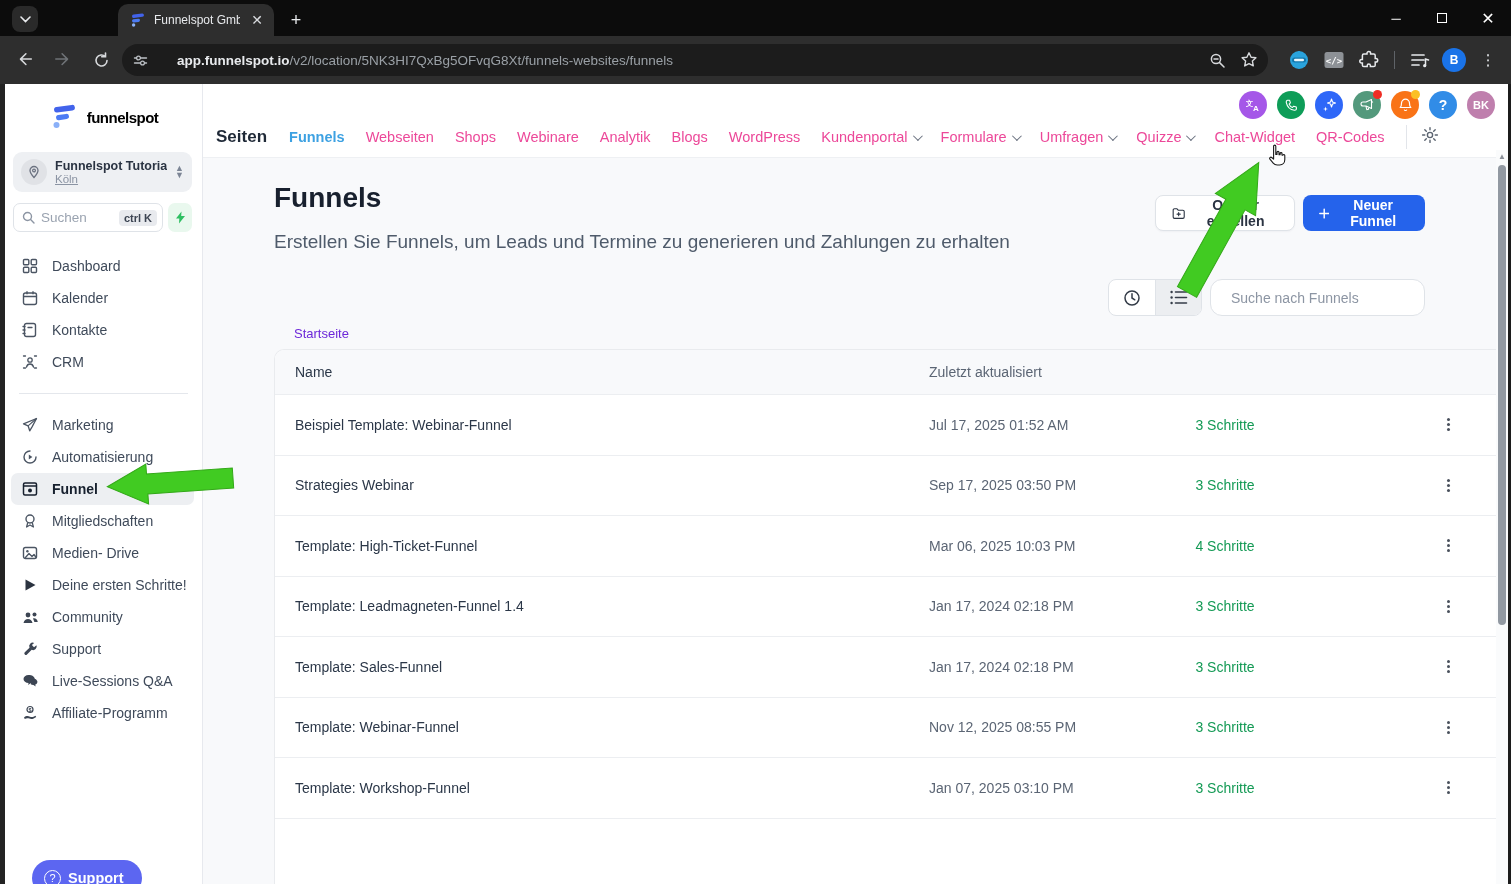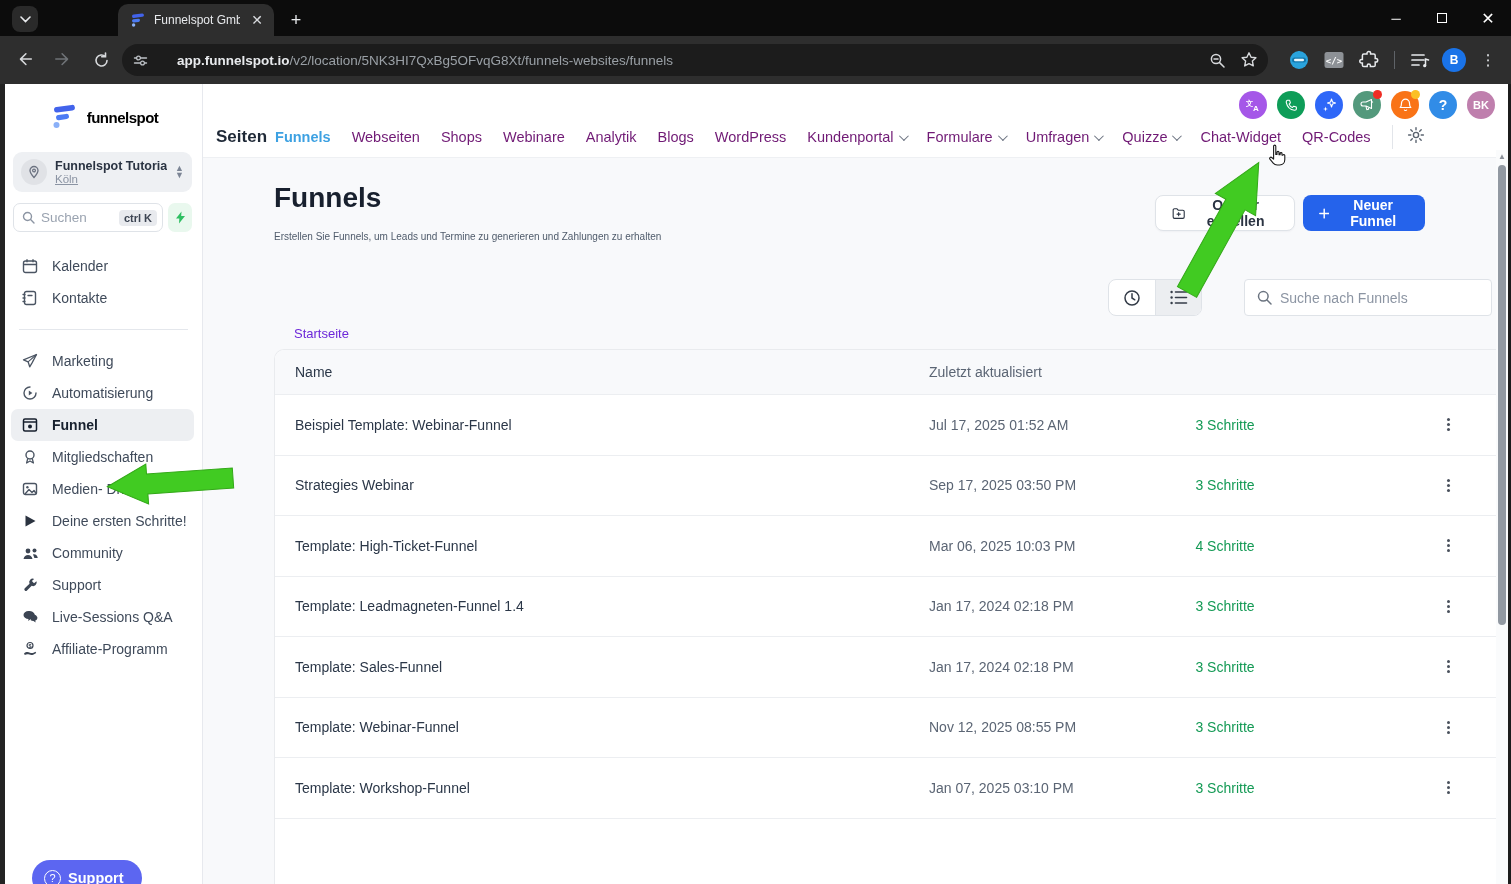--- a/index.html
+++ b/index.html
@@ -59,38 +59,38 @@
   .support-pill { position:absolute; left:27px; bottom:-12px; height:36px; background:#5c66f1; border-radius:18px; color:#fff; display:flex; align-items:center; gap:7px; padding:0 18px 0 12px; font-size:14.5px; font-weight:700; }
   .q-circ { width:17px; height:17px; border:1.5px solid #fff; border-radius:50%; display:flex; align-items:center; justify-content:center; font-size:11px; font-weight:400; }
 
   
   .main-col { flex:1; display:flex; flex-direction:column; min-width:0; }
   .app-header { height:73px; background:#fff; position:relative; }
   .icon-row { position:absolute; top:7px; right:16px; display:flex; gap:10px; }
   .circ { width:28px; height:28px; border-radius:50%; display:flex; align-items:center; justify-content:center; color:#fff; font-size:12px; font-weight:700; position:relative; }
   .badge { position:absolute; width:9px; height:9px; border-radius:50%; top:-1px; right:-1px; }
   .nav-row { position:absolute; left:13px; bottom:8px; display:flex; align-items:center; }
-  .seiten { font-size:17px; font-weight:700; color:#1f2937; margin-right:8px; }
-  .top-tab { font-size:14.5px; color:#701a75; margin-right:21px; display:flex; align-items:center; gap:5px; white-space:nowrap; }
+  .seiten { font-size:17px; font-weight:700; color:#1f2937; margin-right:22px; }
+  .top-tab { font-size:14.5px; color:#ec4899; margin-right:21px; display:flex; align-items:center; gap:5px; white-space:nowrap; }
   .top-tab.active { color:#3da1e2; font-weight:600; }
   .chev { width:7px; height:7px; border-right:1.6px solid #6b7280; border-bottom:1.6px solid #6b7280; transform:rotate(45deg) translateY(-2px); }
   .hdr-sep { width:1px; height:24px; background:#e2e5ea; margin:0 14px 0 0; }
 
   
   .content { flex:1; background:#f8f9fb; position:relative; border-top:1px solid #eef0f3; }
   .page-title { position:absolute; left:71px; top:24px; font-size:28px; font-weight:700; color:#18202e; }
-  .page-sub { position:absolute; left:71px; top:73px; font-size:10px; color:#4f5b6b; }
+  .page-sub { position:absolute; left:71px; top:73px; font-size:19px; color:#4f5b6b; }
   .btn { position:absolute; top:37px; height:36px; border-radius:8px; display:flex; align-items:center; gap:8px; font-size:14px; font-weight:700; padding:0 16px; }
   .btn-ghost { left:952px; width:140px; background:#fff; border:1px solid #dfe3e8; color:#2a3342; box-shadow:0 1px 2px rgba(16,24,40,.04); }
   .btn-primary { left:1100px; width:122px; background:#2563eb; color:#fff; border:none; }
   .toggle-group { position:absolute; left:905px; top:121px; height:37px; display:flex; border:1px solid #dfe3e8; border-radius:8px; background:#fff; overflow:hidden; }
   .tg-btn { width:46px; display:flex; align-items:center; justify-content:center; }
   .tg-btn + .tg-btn { border-left:1px solid #dfe3e8; }
   .tg-btn.selected { background:#eceef1; }
-  .fsearch { position:absolute; left:1041px; top:121px; width:248px; height:37px; background:#fff; border:1px solid #dfe3e8; border-radius:4px; display:flex; align-items:center; gap:8px; padding:0 12px; }
+  .fsearch { position:absolute; left:1007px; top:121px; width:215px; height:37px; background:#fff; border:1px solid #dfe3e8; border-radius:12px; display:flex; align-items:center; gap:8px; padding:0 12px; }
   .fsearch input { border:none; outline:none; flex:1; font-size:14px; color:#39424f; font-family:inherit; background:transparent; }
   .fsearch input::placeholder { color:#8c95a3; }
   .crumb { position:absolute; left:91px; top:168px; font-size:13px; color:#6d28d9; }
 
   .tablecard { position:absolute; left:71px; top:191px; width:1329px; bottom:0; background:#fff; border:1px solid #e9ebee; border-bottom:none; border-radius:10px 10px 0 0; overflow:hidden; }
   .thead { display:grid; grid-template-columns:654px 226px 140px 1fr; align-items:center; height:44px; background:#f8f9fb; font-size:13px; color:#647083; }
   .thead .c-name { padding-left:20px; }
   .trow { display:grid; grid-template-columns:654px 226px 140px 1fr; align-items:center; height:60.5px; border-top:1px solid #eceef1; background:#fff; }
   .c-name { padding-left:20px; font-size:14px; font-weight:500; color:#2b3748; }
   .c-date { font-size:14px; color:#5b6574; }
@@ -246,34 +246,55 @@
         <svg width="11" height="13" viewBox="0 0 11 13">
             <path d="M6.5.5L1 7.5h3.3L4 12.5 10 5H6.2z" fill="#2fbf62"></path>
           </svg>
       </div>
     </div>
 
     <div class="nav-list">
       <div class="nav-item">
         <span class="nav-ic">
             <svg width="16" height="16" viewBox="0 0 16 16">
+              <rect x="1.5" y="1.5" width="5.3" height="5.3" rx="1" stroke="#4b5563" stroke-width="1.4" fill="none"></rect>
+              <rect x="9.2" y="1.5" width="5.3" height="5.3" rx="1" stroke="#4b5563" stroke-width="1.4" fill="none"></rect>
+              <rect x="1.5" y="9.2" width="5.3" height="5.3" rx="1" stroke="#4b5563" stroke-width="1.4" fill="none"></rect>
+              <rect x="9.2" y="9.2" width="5.3" height="5.3" rx="1" stroke="#4b5563" stroke-width="1.4" fill="none"></rect>
+            </svg>
+          </span>
+        <span class="lbl">Dashboard</span>
+      </div>
+      <div class="nav-item">
+        <span class="nav-ic">
+            <svg width="16" height="16" viewBox="0 0 16 16">
               <rect x="1.5" y="3" width="13" height="11.5" rx="2" stroke="#4b5563" stroke-width="1.4" fill="none"></rect>
               <path d="M1.5 6.5h13M5 1.2v3M11 1.2v3" stroke="#4b5563" stroke-width="1.4"></path>
             </svg>
           </span>
         <span class="lbl">Kalender</span>
       </div>
       <div class="nav-item">
         <span class="nav-ic">
             <svg width="16" height="16" viewBox="0 0 16 16">
               <rect x="2.5" y="1.5" width="11" height="13" rx="2" stroke="#4b5563" stroke-width="1.4" fill="none"></rect>
               <path d="M6 5.5h4M1 4.5h2M1 8h2M1 11.5h2" stroke="#4b5563" stroke-width="1.3" stroke-linecap="round"></path>
             </svg>
           </span>
         <span class="lbl">Kontakte</span>
+      </div>
+      <div class="nav-item">
+        <span class="nav-ic">
+            <svg width="16" height="16" viewBox="0 0 16 16">
+              <circle cx="8" cy="6" r="2.2" stroke="#4b5563" stroke-width="1.3" fill="none"></circle>
+              <path d="M4.5 13c.5-2 1.8-3 3.5-3s3 1 3.5 3" stroke="#4b5563" stroke-width="1.3" fill="none" stroke-linecap="round"></path>
+              <path d="M1.5 2h2M12.5 2h2M1.5 14h2M12.5 14h2" stroke="#4b5563" stroke-width="1.3" stroke-linecap="round"></path>
+            </svg>
+          </span>
+        <span class="lbl">CRM</span>
       </div>
 
       <div class="nav-div"></div>
 
       <div class="nav-item">
         <span class="nav-ic">
             <svg width="16" height="16" viewBox="0 0 16 16">
               <path d="M14.5 1.5L1.5 6.8l4.6 2 1.6 5 2.5-4.2z" stroke="#4b5563" stroke-width="1.3" fill="none" stroke-linejoin="round"></path>
               <path d="M6.1 8.8l8.4-7.3" stroke="#4b5563" stroke-width="1.1"></path>
             </svg>

